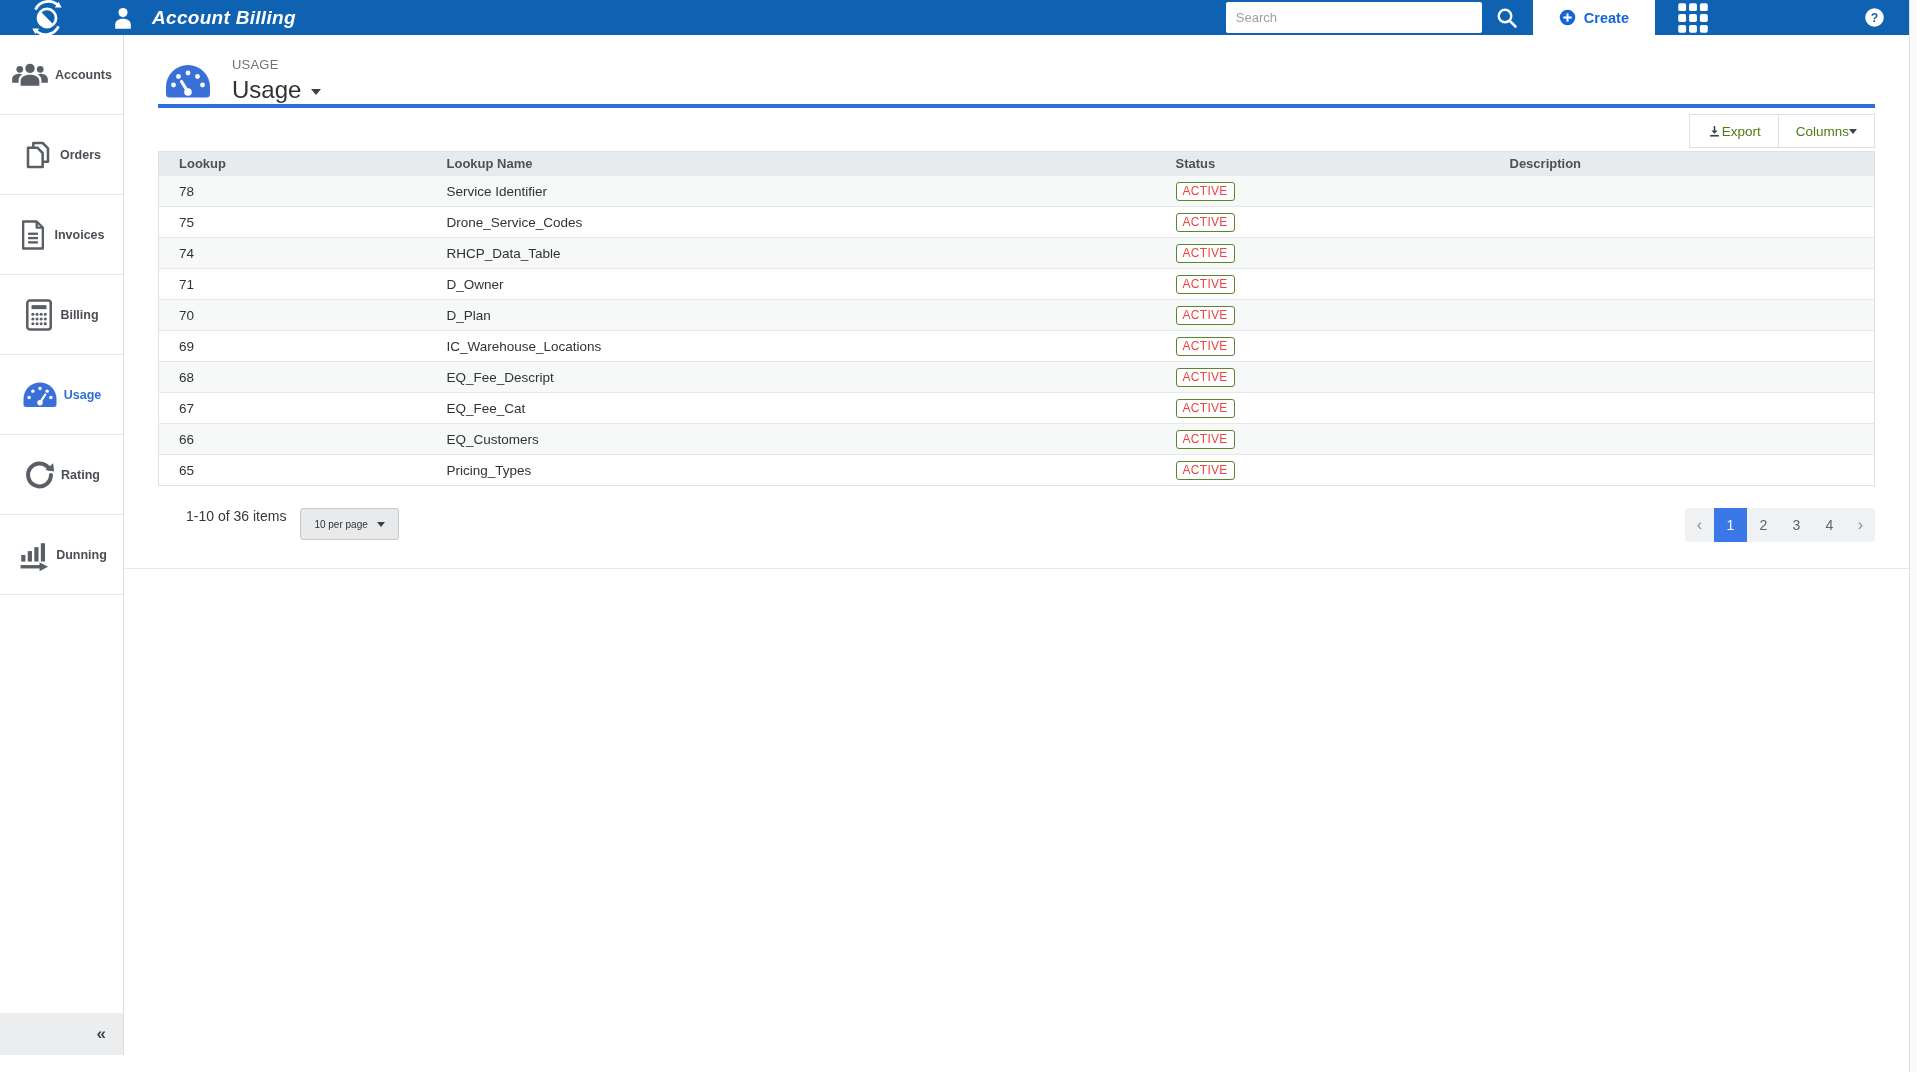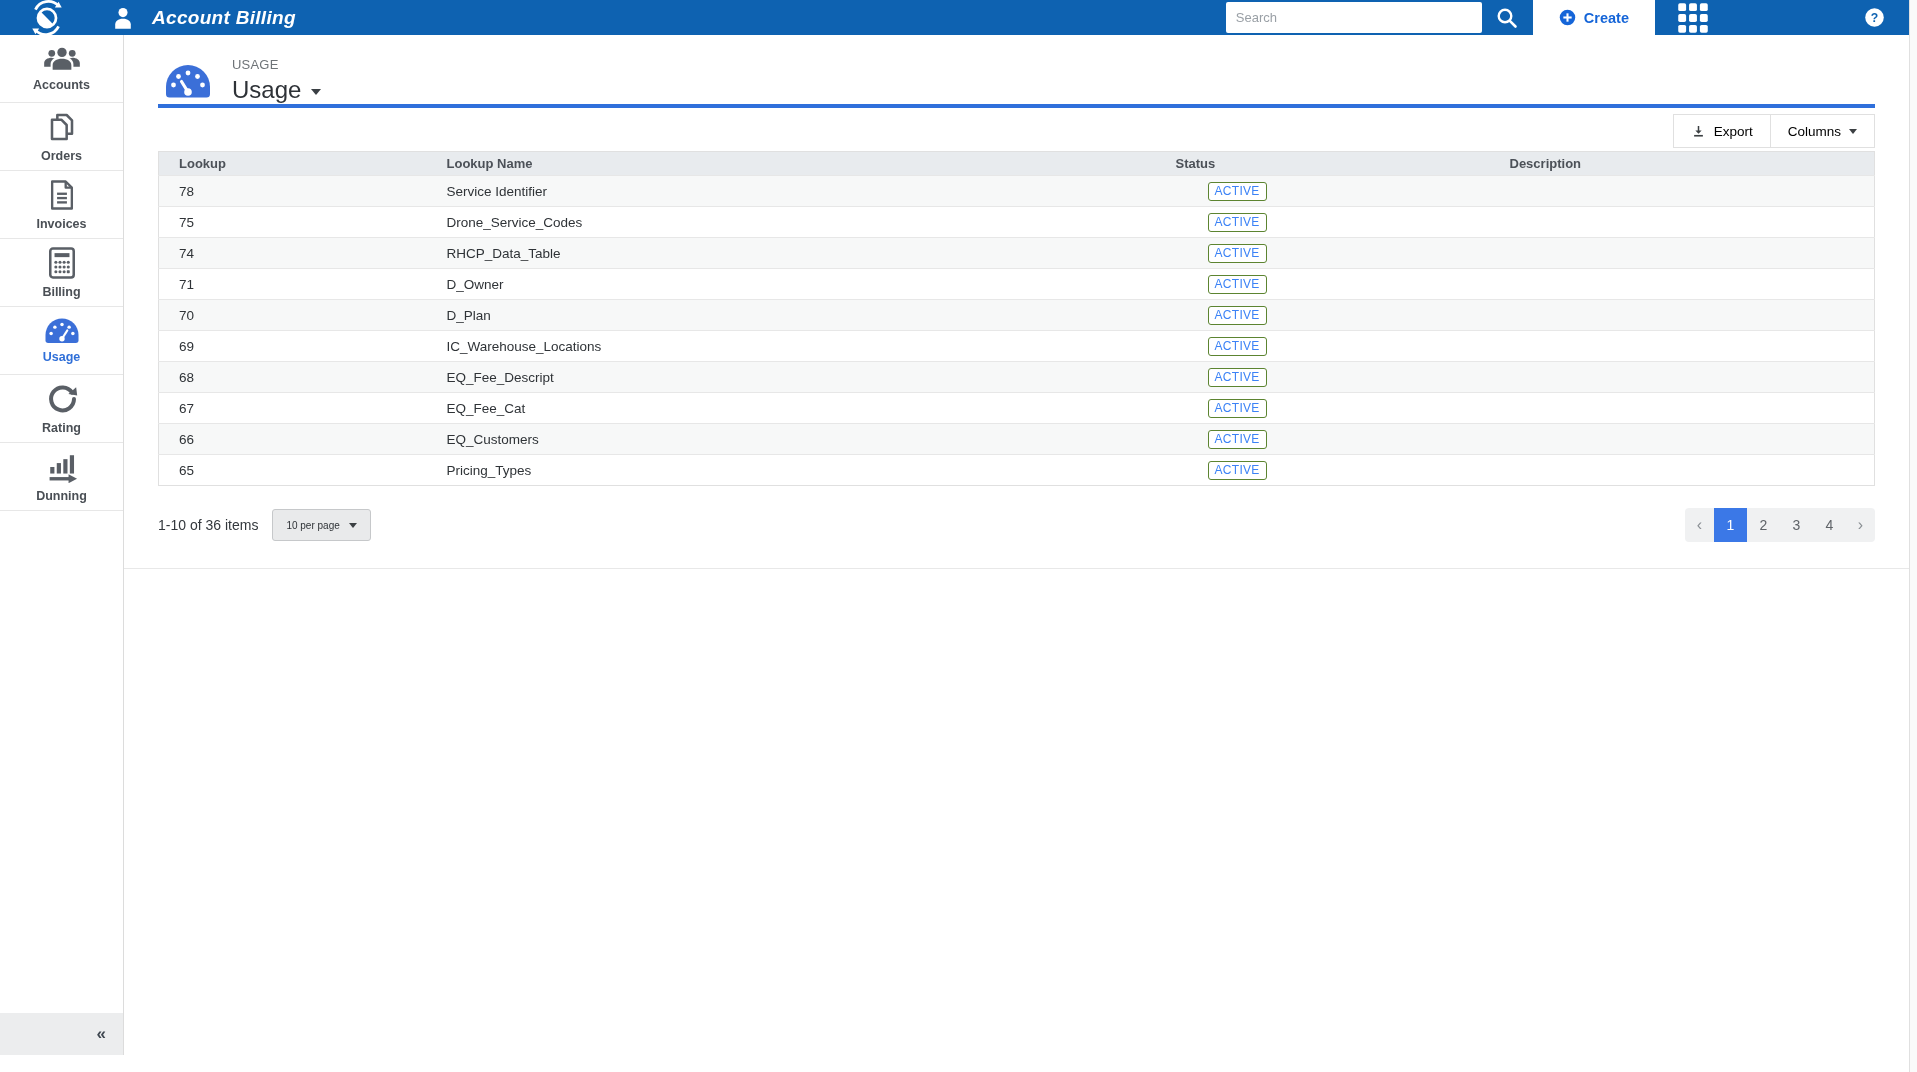--- a/index.html
+++ b/index.html
@@ -39,21 +39,21 @@
 
   
   .app { display:flex; height:1020px; }
 
   
   .sidebar {
     width:124px; background:#fff; border-right:1px solid #dcdcdc;
     position:relative; flex:0 0 auto;
   }
   .side-item {
-    height:68px; display:flex; flex-direction:column; align-items:center;
+    height:80px; display:flex; flex-direction:row; align-items:center;
     justify-content:center; gap:6px; border-bottom:1px solid #e7e7e7; cursor:pointer;
   }
   .side-item .side-label { font-size:12.5px; font-weight:bold; color:#4a4f55; }
   .side-item.active .side-label { color:#2f6fd8; }
   .side-footer {
     position:absolute; left:0; right:0; bottom:0; height:42px; background:#ecedee;
     display:flex; align-items:center; justify-content:flex-end; padding-right:17px;
   }
   .collapse-glyph { font-size:17px; font-weight:bold; color:#3f4750; cursor:pointer; }
 
@@ -77,45 +77,45 @@
   .tab {
     flex:1; height:37px; display:flex; align-items:center; justify-content:center;
     background:#e9e9e9; color:#1a73e8; font-size:13.5px; font-weight:bold; cursor:pointer;
   }
   .tab.active { background:#3b77e0; color:#fff; }
   .tabs-underline { height:4px; background:#2f6fdb; }
 
   
   .toolbar { display:flex; justify-content:flex-end; margin-top:6px; }
   .tbtn {
-    display:flex; align-items:center; gap:8px; height:34px; padding:0 17px;
-    background:#fff; border:1px solid #e0e0e0; font-size:13.5px; color:#000000;
+    display:flex; align-items:center; height:34px; padding:0 17px;
+    background:#fff; border:1px solid #e0e0e0; font-size:13.5px; color:#4d7c0f;
     cursor:pointer; font-family:"Liberation Sans", sans-serif;
   }
   .tbtn + .tbtn { margin-left:-1px; }
   .tbtn .caret { border-top-width:5.5px; border-left-width:4.5px; border-right-width:4.5px; color:#3c4043; }
 
   
   table.data { width:100%; border-collapse:collapse; margin-top:3px; border:1px solid #e0e0e0; }
   table.data th {
     background:#e8ebee; height:24px; text-align:left; font-size:13px;
     color:#4c5158; font-weight:bold; padding:0 0 0 20px;
   }
   table.data td {
     height:31px; font-size:13.5px; color:#2f3337; padding:0 0 0 20px;
     border-top:1px solid #e7e7e7;
   }
   table.data tbody tr:nth-child(odd) { background:#f7f8f8; }
   .badge {
-    display:inline-block; background:#fff; border:1.5px solid #5c8430; color:#3b82f6;
-    font-size:12px; letter-spacing:.3px; padding:1px 6px 2px; border-radius:3px;margin-left:32px;
-  }
-
-  
-  .pagination-row { display:flex; align-items:center; margin-top:22px; }
+    display:inline-block; background:#fff; border:1.5px solid #5c8430; color:#ef4444;
+    font-size:12px; letter-spacing:.3px; padding:1px 6px 2px; border-radius:3px;
+  }
+
+  
+  .pagination-row { display:flex; margin-top:22px;margin-left:28px; }
   .page-summary { font-size:14px; color:#33383d; }
   .perpage {
     margin-left:14px; display:flex; align-items:center; gap:9px; height:32px;
     background:#e9eaeb; border:1px solid #c6c8ca; border-radius:3px; padding:0 13px;
     font-size:10px; color:#2f3337; cursor:pointer; font-family:"Liberation Sans", sans-serif;
   }
   .perpage .caret { border-top-width:5.5px; border-left-width:4.5px; border-right-width:4.5px; color:#3c4043; }
   .pager {
     margin-left:auto; display:flex; align-items:stretch; background:#f0f1f2;
     border-radius:4px; overflow:hidden; height:34px;

